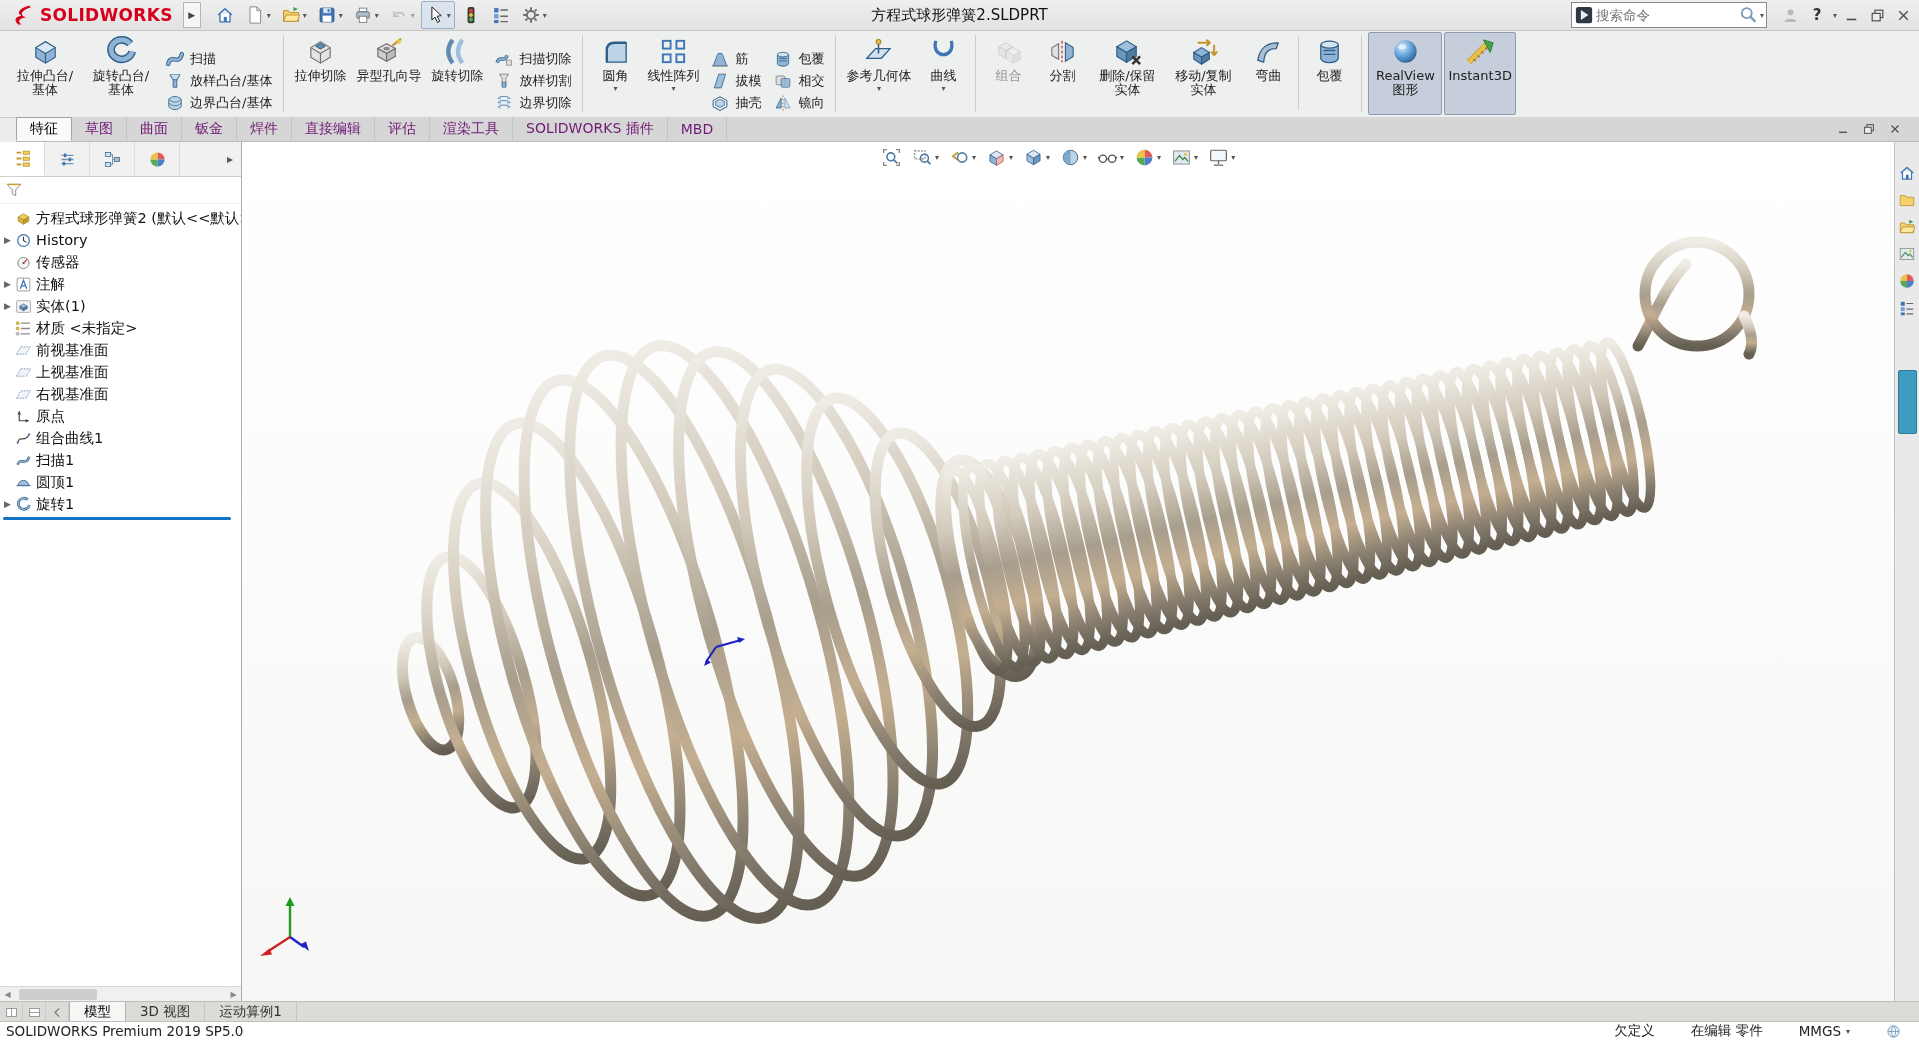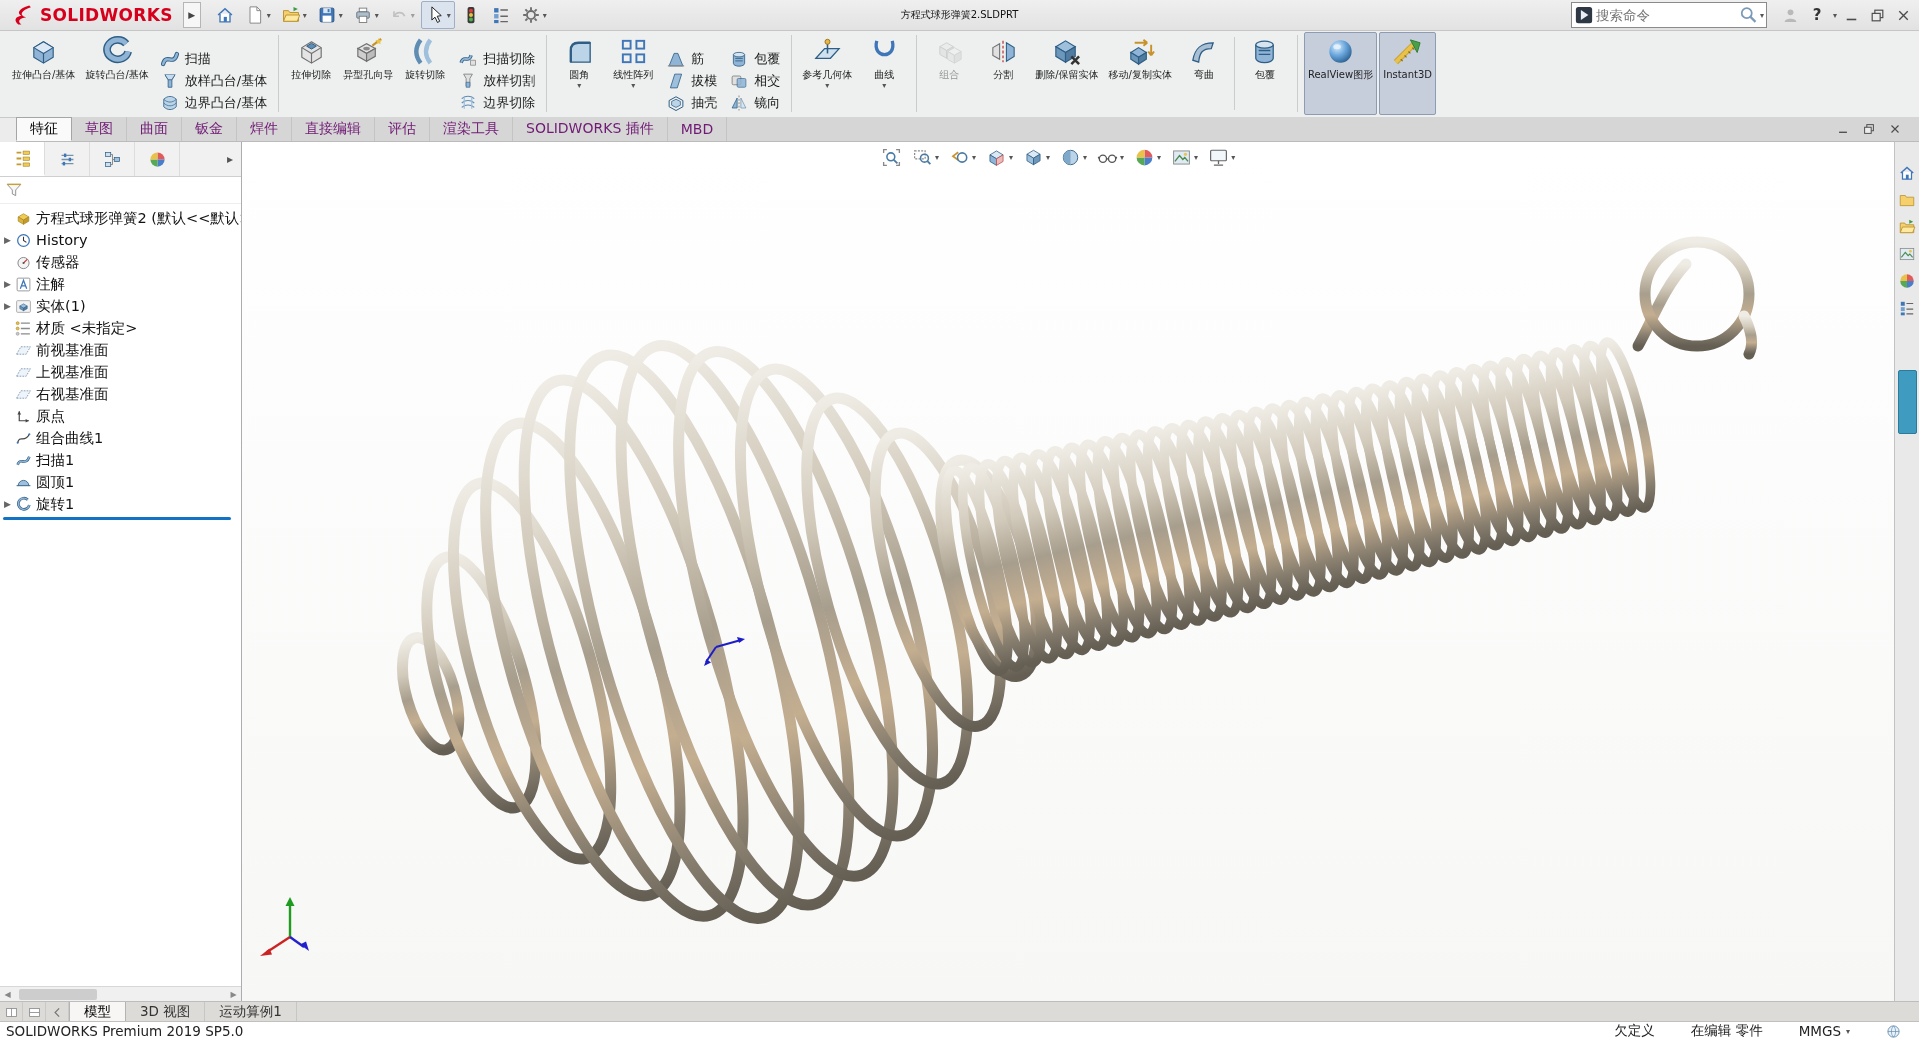--- a/index.html
+++ b/index.html
@@ -13,36 +13,36 @@
   .logo{display:flex;align-items:center;padding:0 6px 0 10px}
   .logo-mark{width:26px;height:22px;margin-right:4px}
   .logo-text{color:#d6001c;font-weight:bold;font-size:17px;letter-spacing:.3px}
   .logo-flyout{width:16px;height:24px;border:1px solid #b5b5b5;background:#f6f6f6;display:flex;align-items:center;justify-content:center;margin:0 10px 0 4px;font-size:9px;color:#444}
   #qat{display:flex;align-items:center;gap:2px}
   .qbtn{height:26px;display:flex;align-items:center;padding:0 3px;border:1px solid transparent;border-radius:2px}
   .qbtn .icn{width:20px;height:20px;display:inline-block}
   .qbtn.qpressed{background:#dbe3ee;border-color:#9eb0c9}
   .qbtn.qdisabled{opacity:.5}
   .dd{font-size:8px;color:#555;margin-left:2px}
-  .doc-title{position:absolute;left:50%;transform:translateX(-50%);font-size:10px;color:#111;white-space:nowrap}
+  .doc-title{position:absolute;left:50%;transform:translateX(-50%);font-size:15px;color:#111;white-space:nowrap}
   #search-box{position:absolute;right:152px;display:flex;align-items:center;height:24px;background:#fff;border:1px solid #8a8a8a;padding:0 2px;width:190px}
   #search-box .icn{width:20px;height:20px}
   .search-input{border:none;outline:none;flex:1;font-size:13.5px;font-family:inherit;color:#333;min-width:10px;background:transparent}
   #tb-right{position:absolute;right:4px;display:flex;align-items:center;gap:2px}
   #tb-right .tbtn{width:24px;height:24px;display:flex;align-items:center;justify-content:center}
   #tb-right .tbtn .icn{width:17px;height:17px}
   .help-label{font-size:15px;color:#333;font-weight:bold}
   
   #ribbon{position:absolute;top:30px;left:0;right:0;height:87px;background:#eef0f0;border-bottom:1px solid #c9c9c9;
           display:flex;align-items:stretch;padding-left:4px;z-index:20}
   .rgroup{display:flex;align-items:stretch;padding:2px 4px;gap:2px}
   .rsep,.rsep-in{width:1px;background:#cccccc;margin:5px 2px}
   .rbtn-big{display:flex;flex-direction:column;align-items:center;padding:3px 3px 1px;max-width:66px;min-width:44px;border:1px solid transparent;border-radius:2px}
   .rbtn-big .icn{width:31px;height:31px;flex:none}
-  .rlabel{font-size:10px;line-height:1.1;text-align:center;margin-top:2px;color:#222}
+  .rlabel{font-size:13px;line-height:1.1;text-align:center;margin-top:2px;color:#222}
   .bdd{font-size:8px;color:#555;margin-top:1px}
   .rbtn-big.pressed{background:#c6cedb;border-color:#8d9cb3}
   .rbtn-big.disabled{opacity:.45}
   .rcol{display:flex;flex-direction:column;justify-content:space-around;padding:16px 2px}
   .rbtn-small{display:flex;align-items:center;gap:5px;font-size:13px;padding:1px 3px;border-radius:2px}
   .rbtn-small .icn{width:20px;height:20px;flex:none}
   
   #tabbar{position:absolute;top:117px;left:16px;right:0;height:24px;background:#d6d6d6;border-bottom:1px solid #bbb;
           display:flex;align-items:stretch;z-index:20}
   .ctab{padding:0 13px;display:flex;align-items:center;font-size:14px;color:#701a75;border-right:1px solid #c4c4c4}

